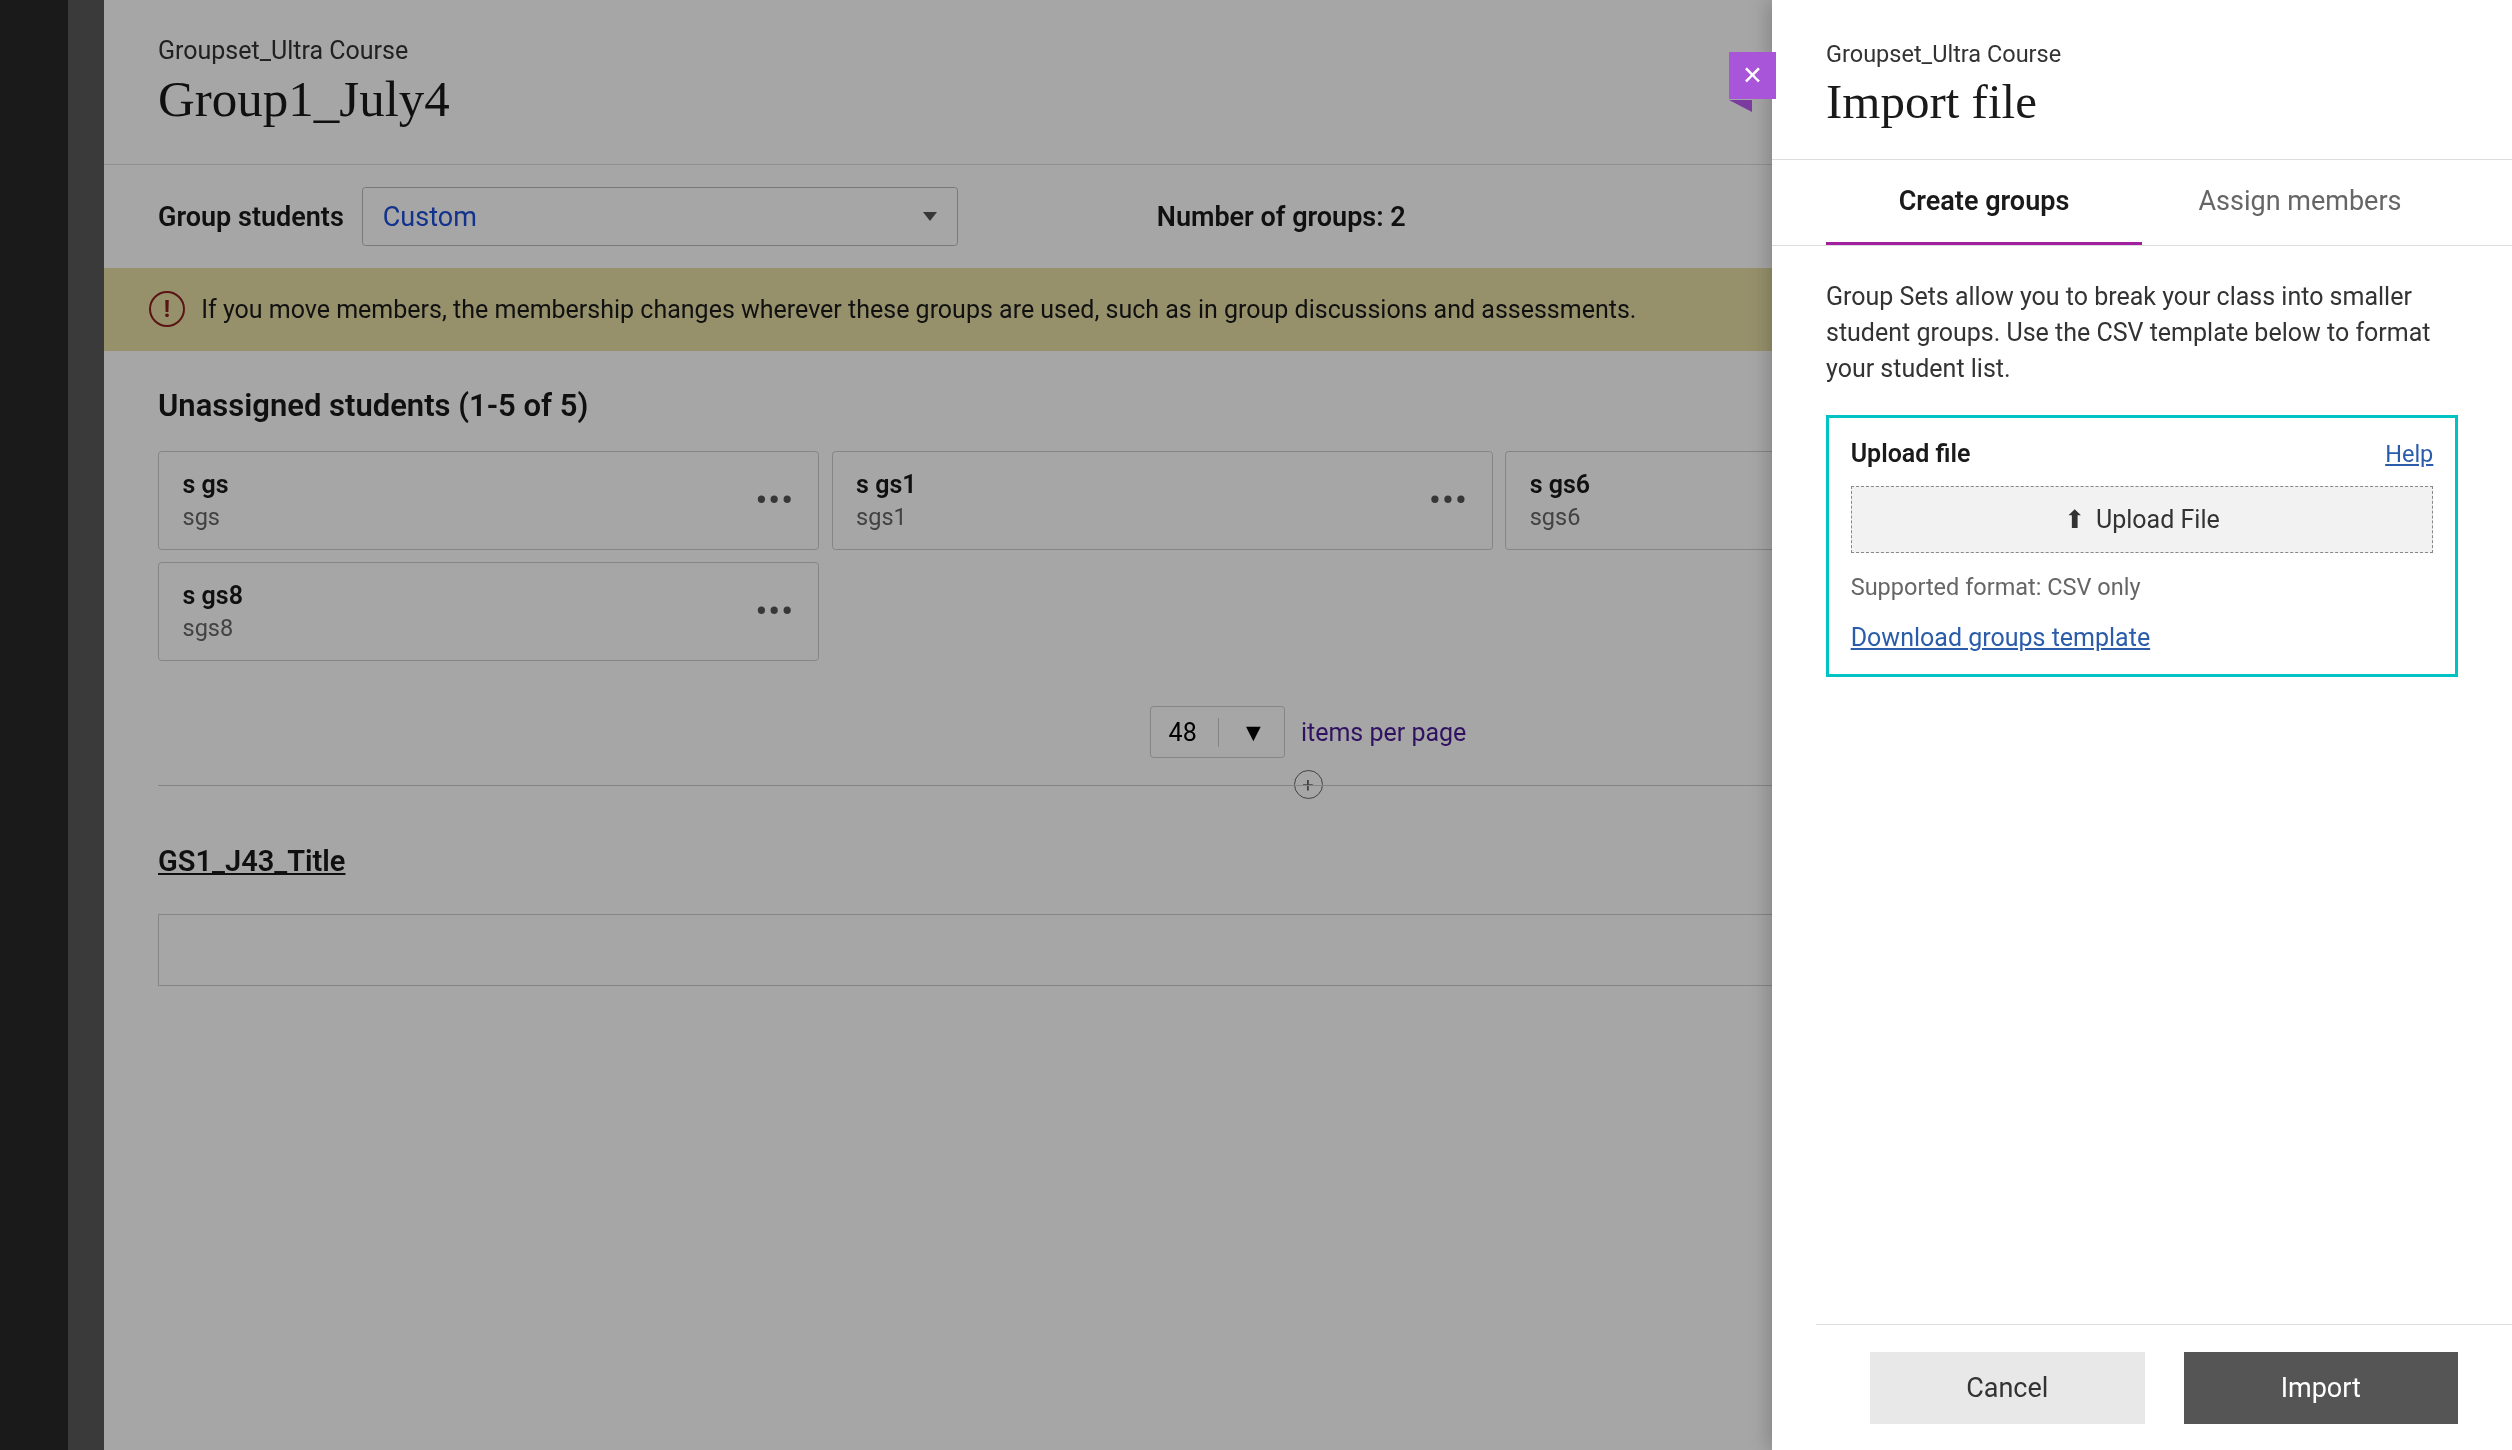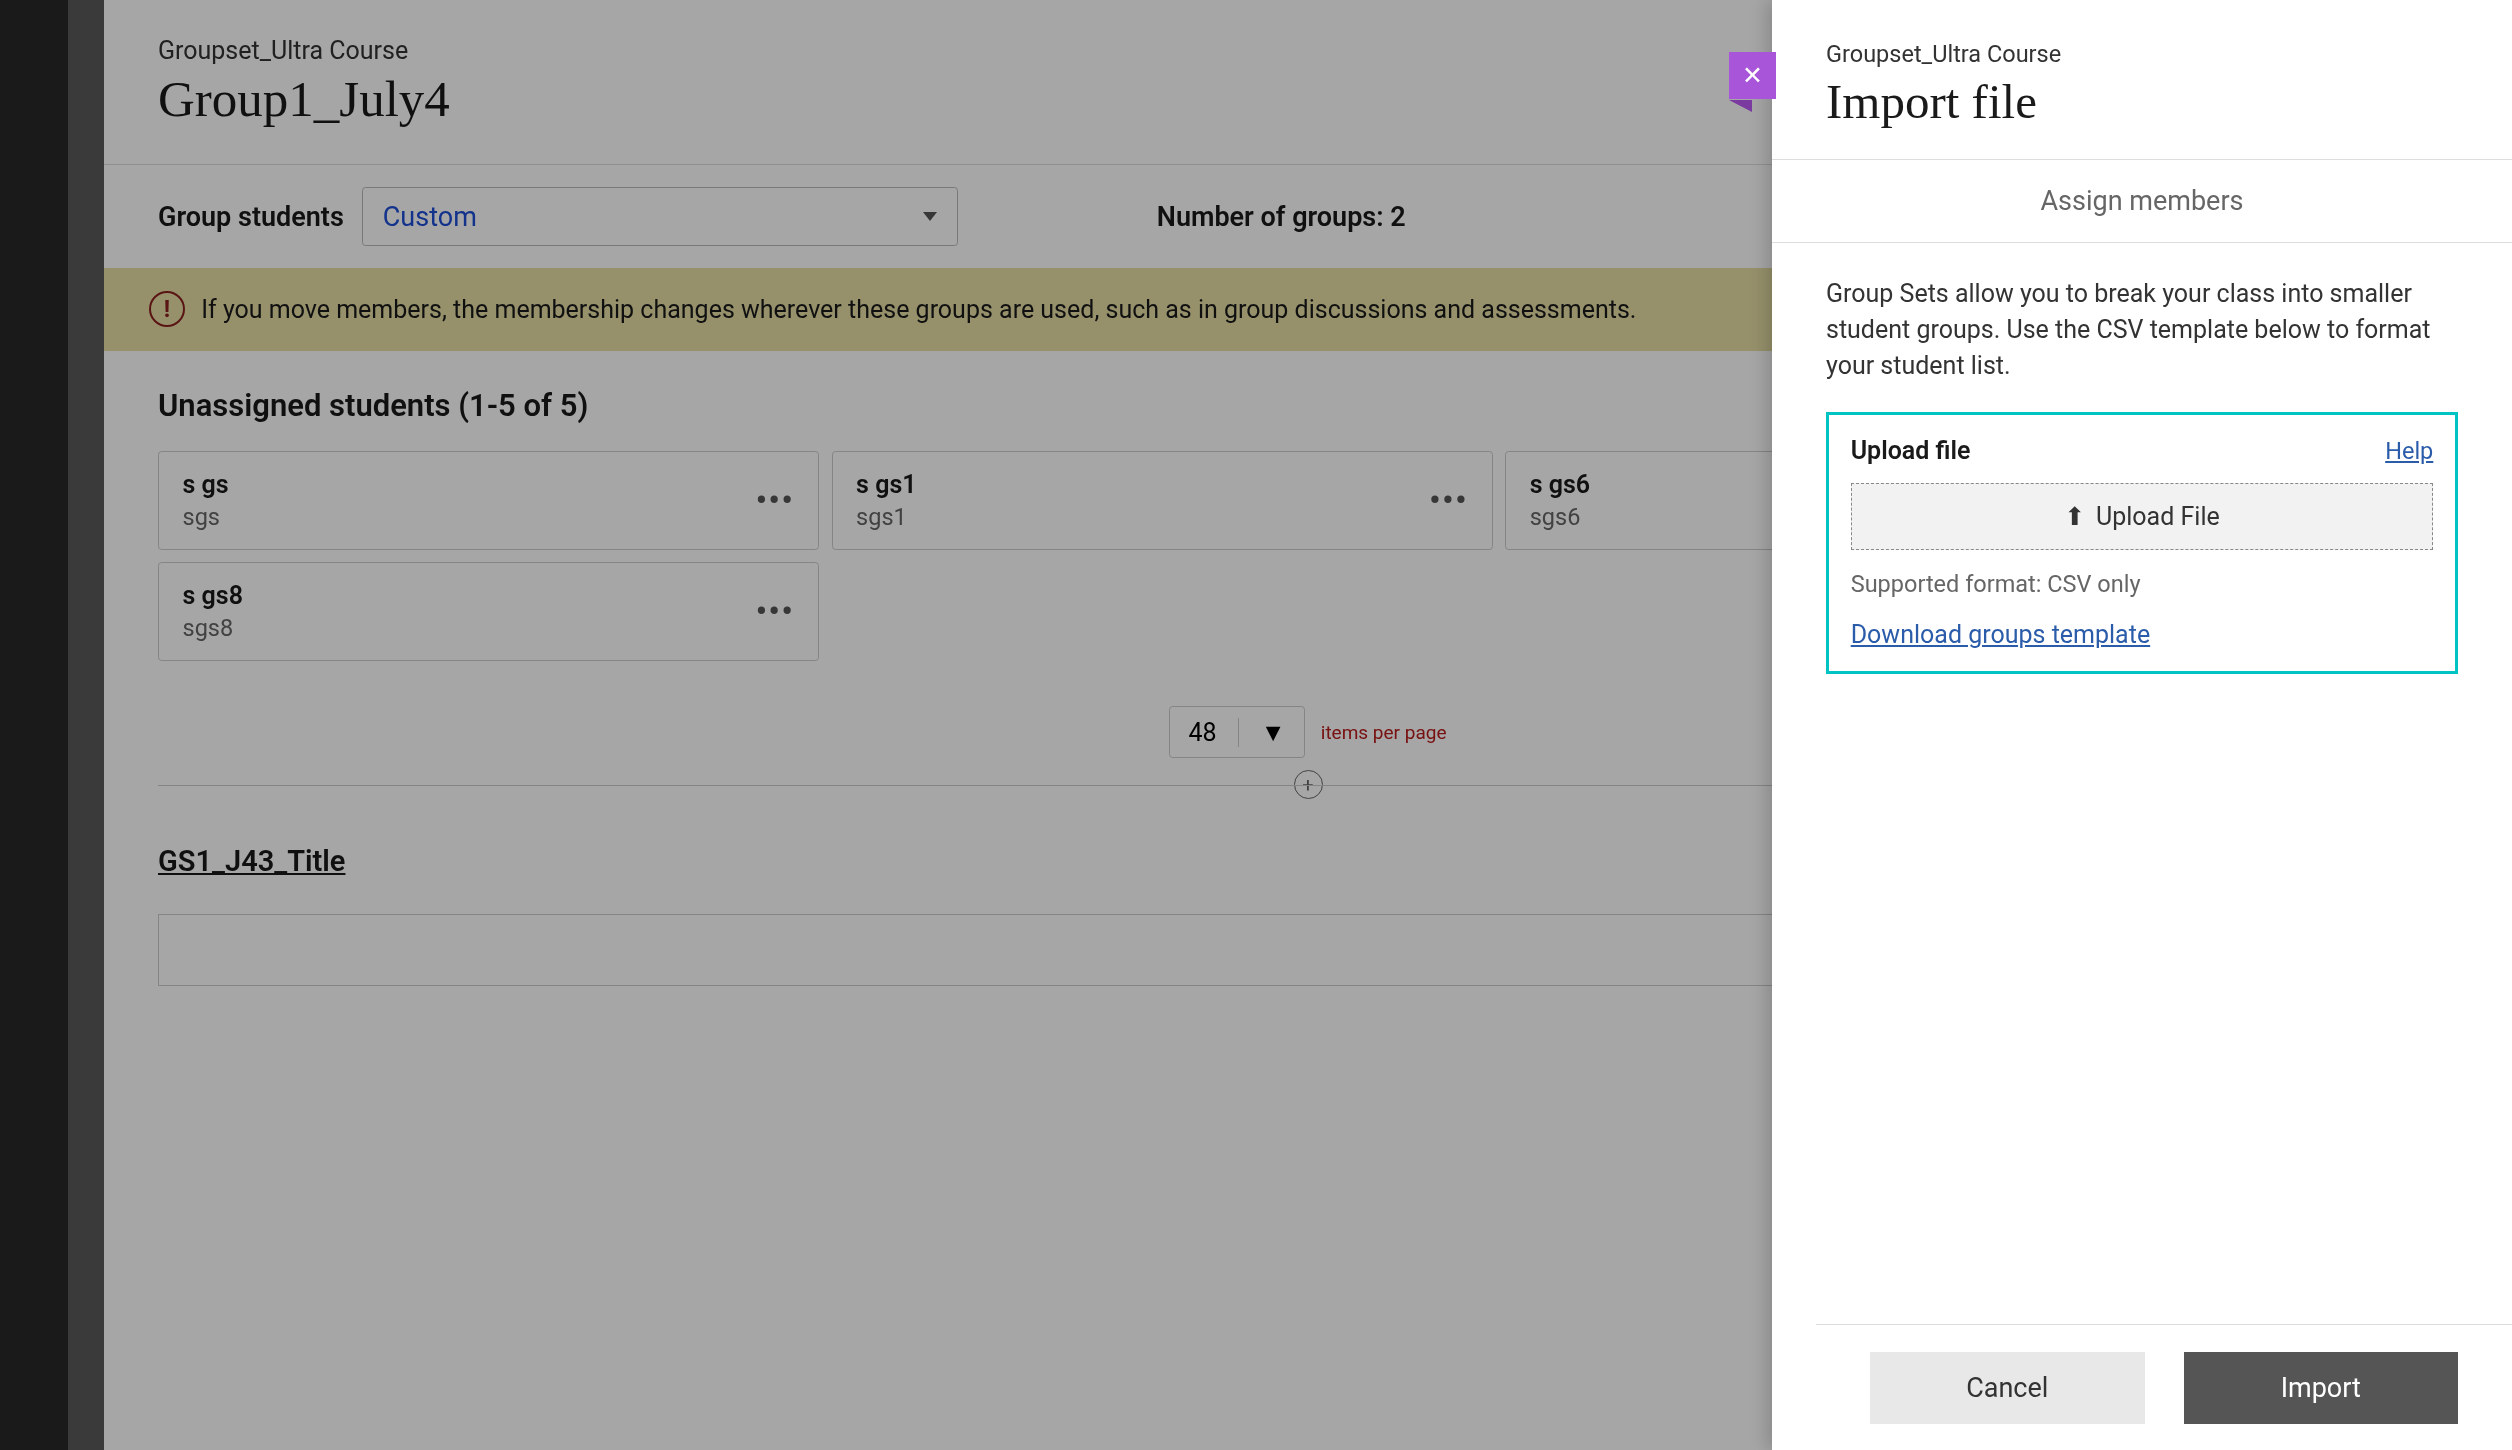--- a/index.html
+++ b/index.html
@@ -189,22 +189,22 @@
       display: flex;
       align-items: center;
       gap: 21.7px;
     }
     .items-select .divider {
       width: 0.9px;
       height: 29px;
       background: #ccc;
     }
     .items-text {
-      font-size: 19px;
-      color: #b91c1c;
+      font-size: 25px;
+      color: #4c1d95;
       text-align: center;
     }
     .hr-line {
       margin: 0 54px;
       border: none;
       border-top: 0.9px solid #ccc;
       position: relative;
     }
     .add-icon-container {
       display: flex;
@@ -481,20 +481,21 @@
   <div class="close-badge">
     <span>✕</span>
   </div>
 
   <div class="drawer-header">
     <div class="drawer-breadcrumb">Groupset_Ultra Course</div>
     <div class="drawer-title">Import file</div>
   </div>
 
   <div class="tabs-row">
+    <div class="tab active">Create groups</div>
     <div class="tab">Assign members</div>
   </div>
 
   <div class="drawer-body">
     <div class="description-text">Group Sets allow you to break your class into smaller student groups. Use the CSV template below to format your student list.</div>
 
     <div class="upload-section">
       <div class="upload-header">
         <span class="upload-label">Upload file</span>
         <a class="help-link">Help</a>

